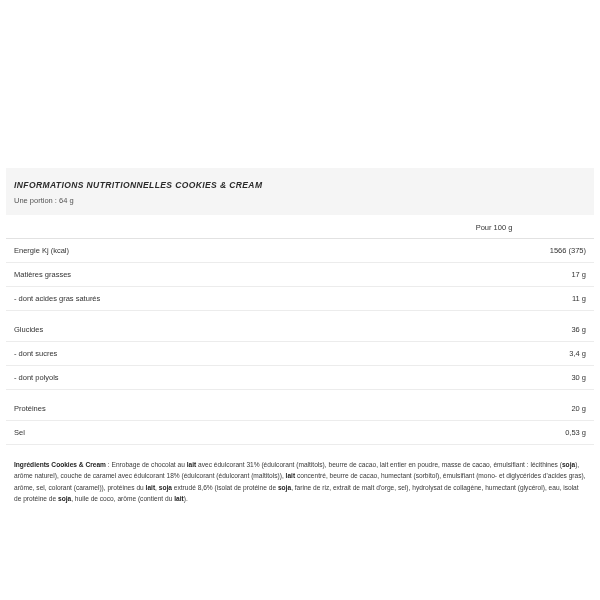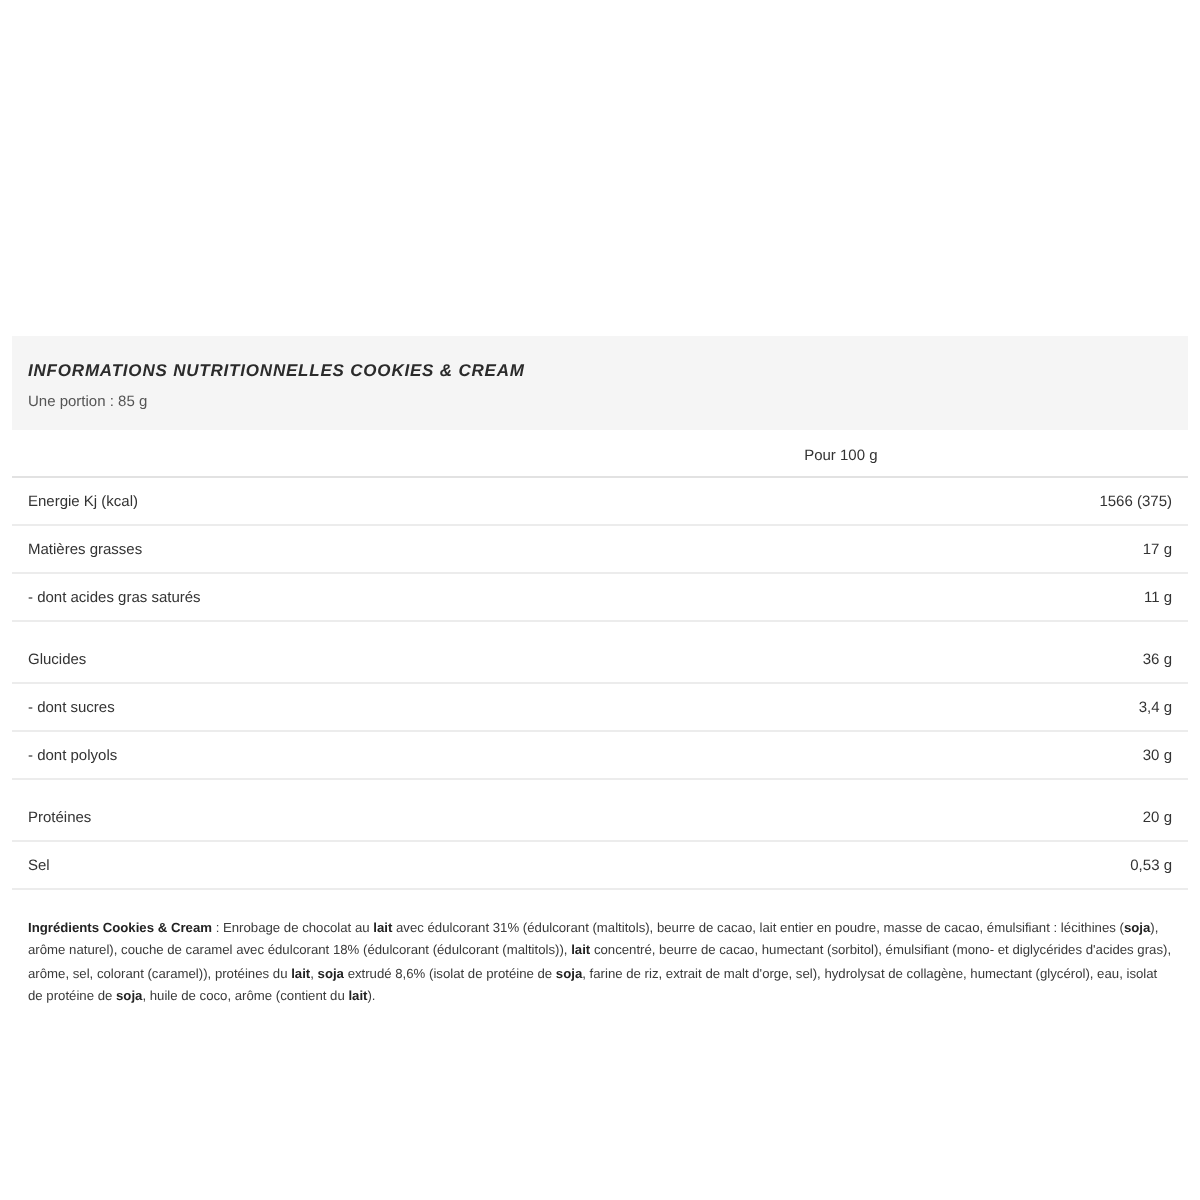--- a/index.html
+++ b/index.html
@@ -42,21 +42,21 @@
     font-size: 7.5px;
     color: #555555;
     margin: 0;
   }
   table.nutri {
     width: 100%;
     border-collapse: collapse;
     font-size: 7.5px;
   }
   table.nutri th {
-    text-align: left;
+    text-align: center;
     font-weight: normal;
     color: #333333;
     padding: 8px 8px 6px 8px;
     border-bottom: 1px solid #e2e2e2;
     font-size: 7.5px;
   }
   table.nutri th.lbl {
     text-align: left;
   }
   table.nutri td {
@@ -93,21 +93,21 @@
 <body>
 
 <div class="page">
 
   <div class="top-spacer"></div>
 
   <div class="nutrition-block">
 
     <div class="nutrition-header">
       <div class="nutrition-title">INFORMATIONS NUTRITIONNELLES COOKIES &amp; CREAM</div>
-      <div class="nutrition-portion">Une portion : 85 g</div>
+      <div class="nutrition-portion">Une portion : 64 g</div>
     </div>
 
     <table class="nutri">
       <thead>
         <tr>
           <th class="lbl"></th>
           <th>Pour 100 g</th>
         </tr>
       </thead>
       <tbody id="nutri-body">

